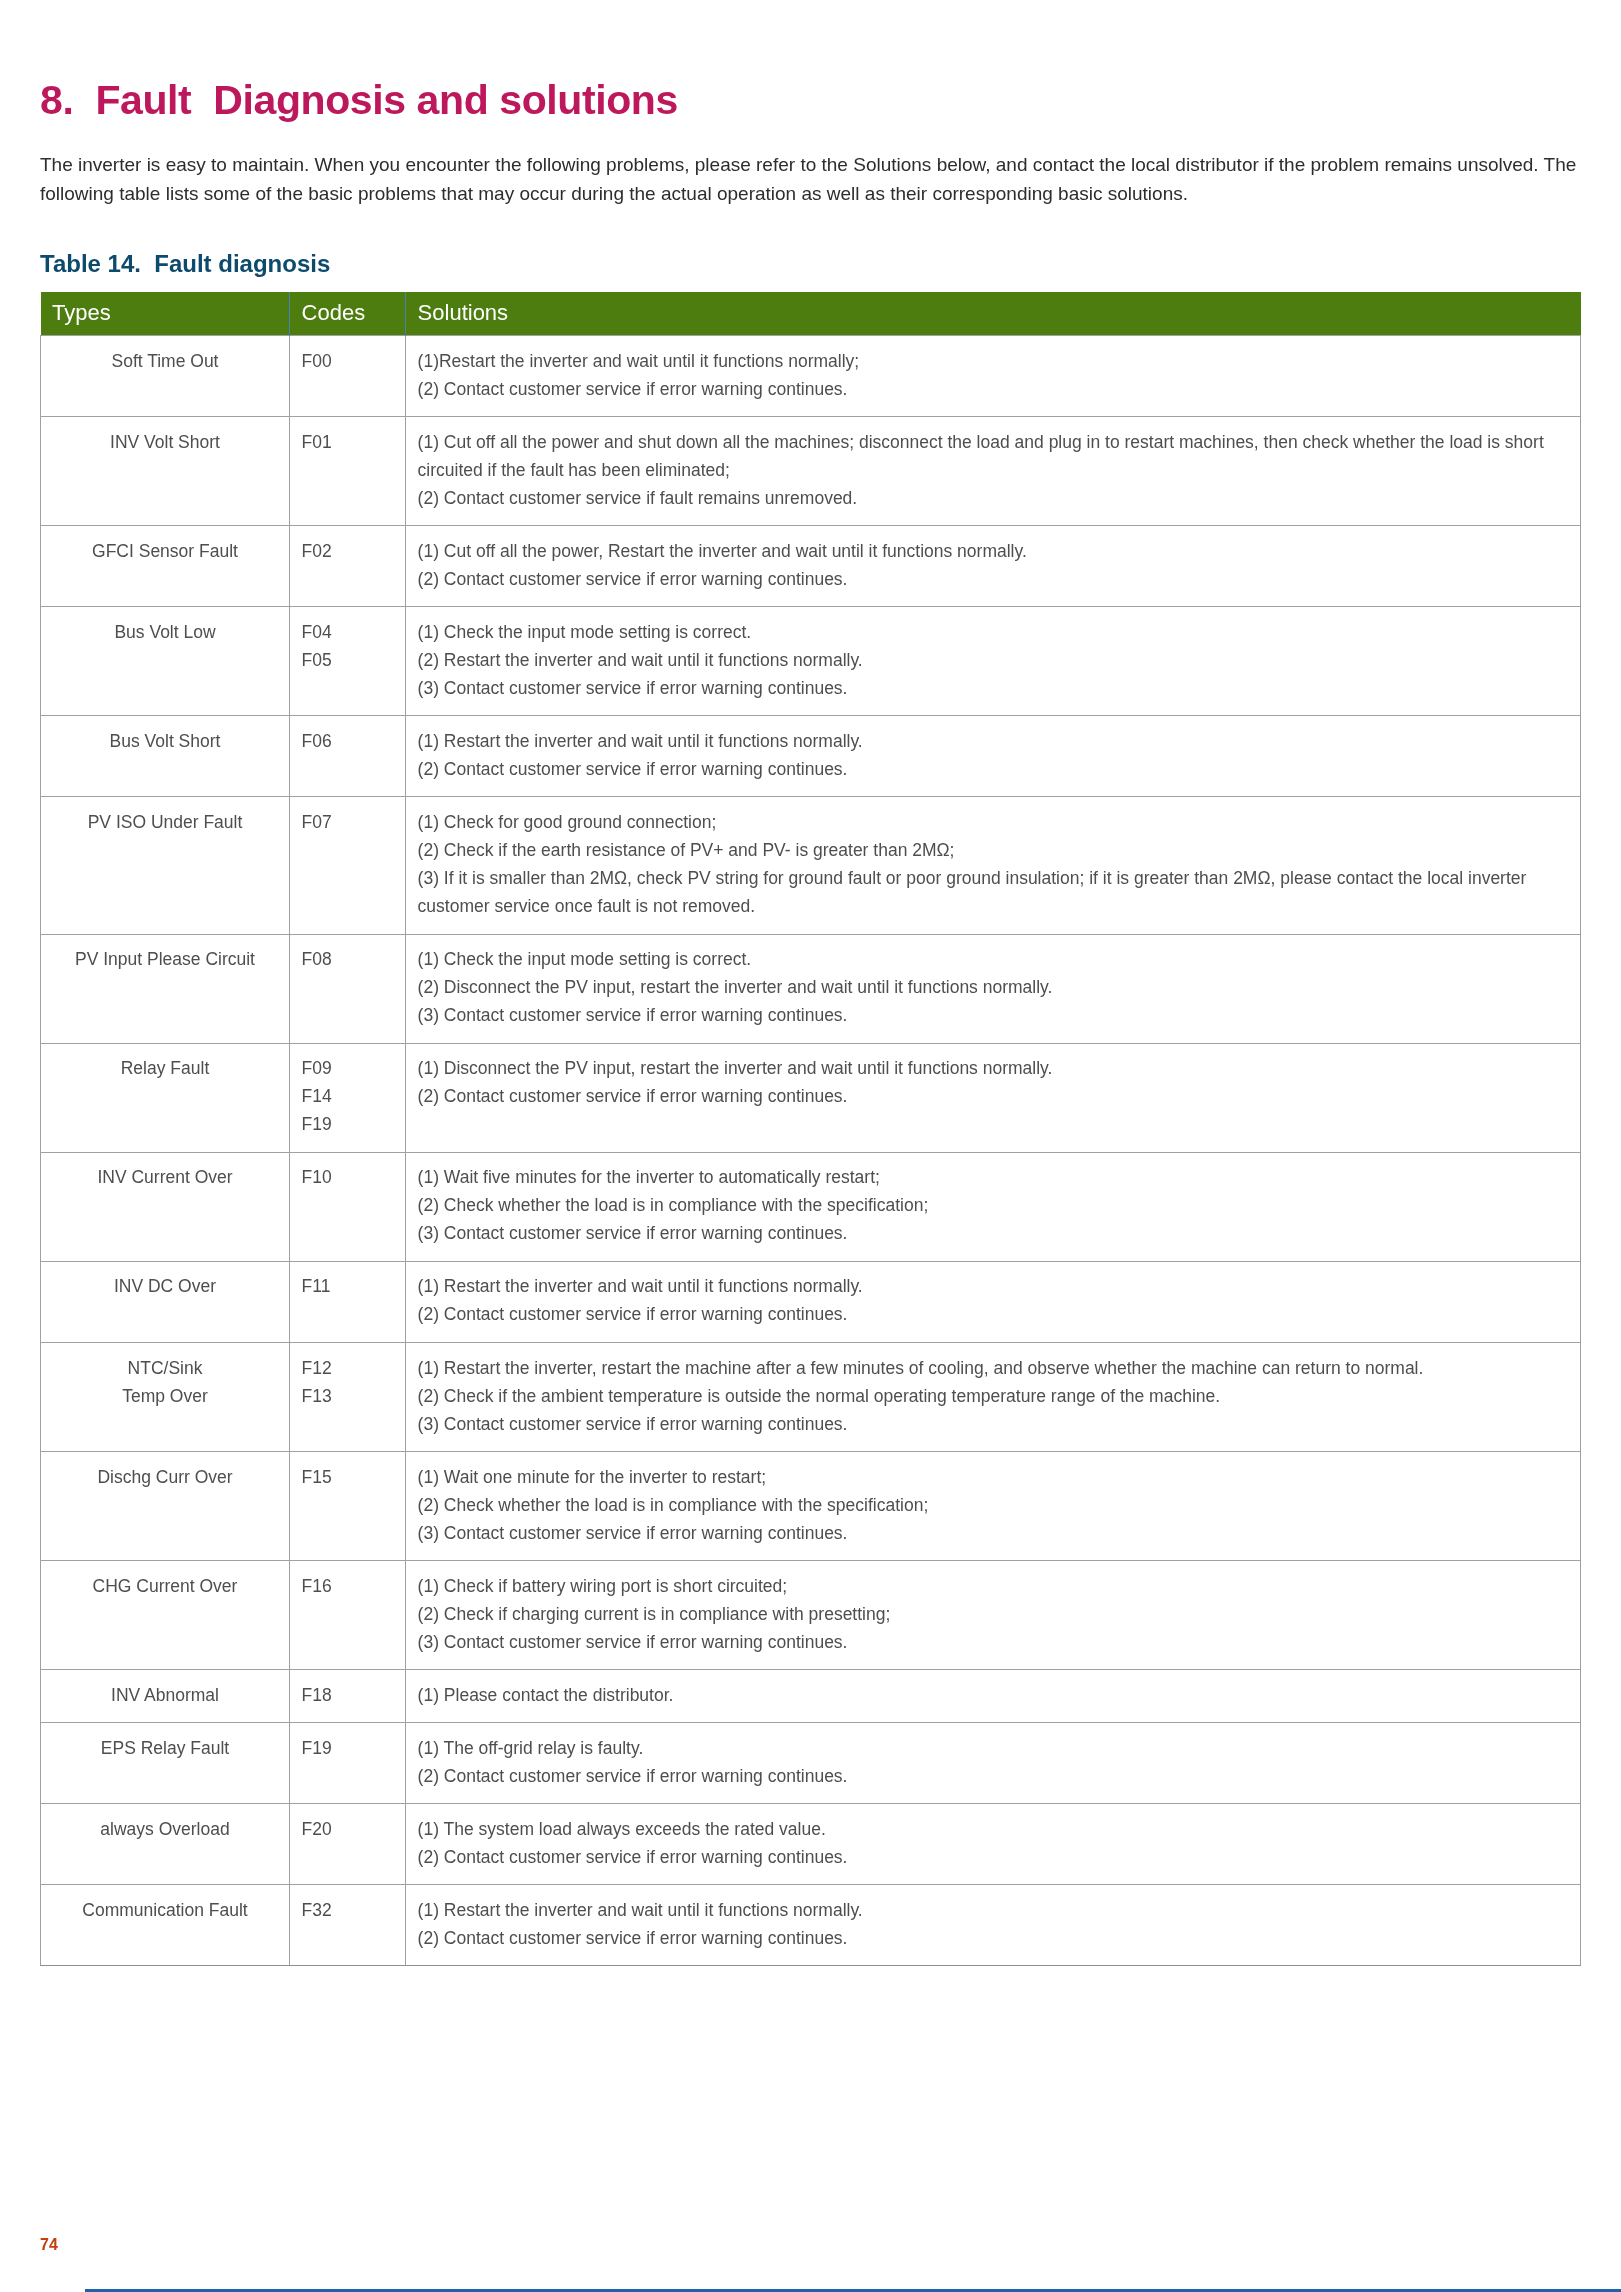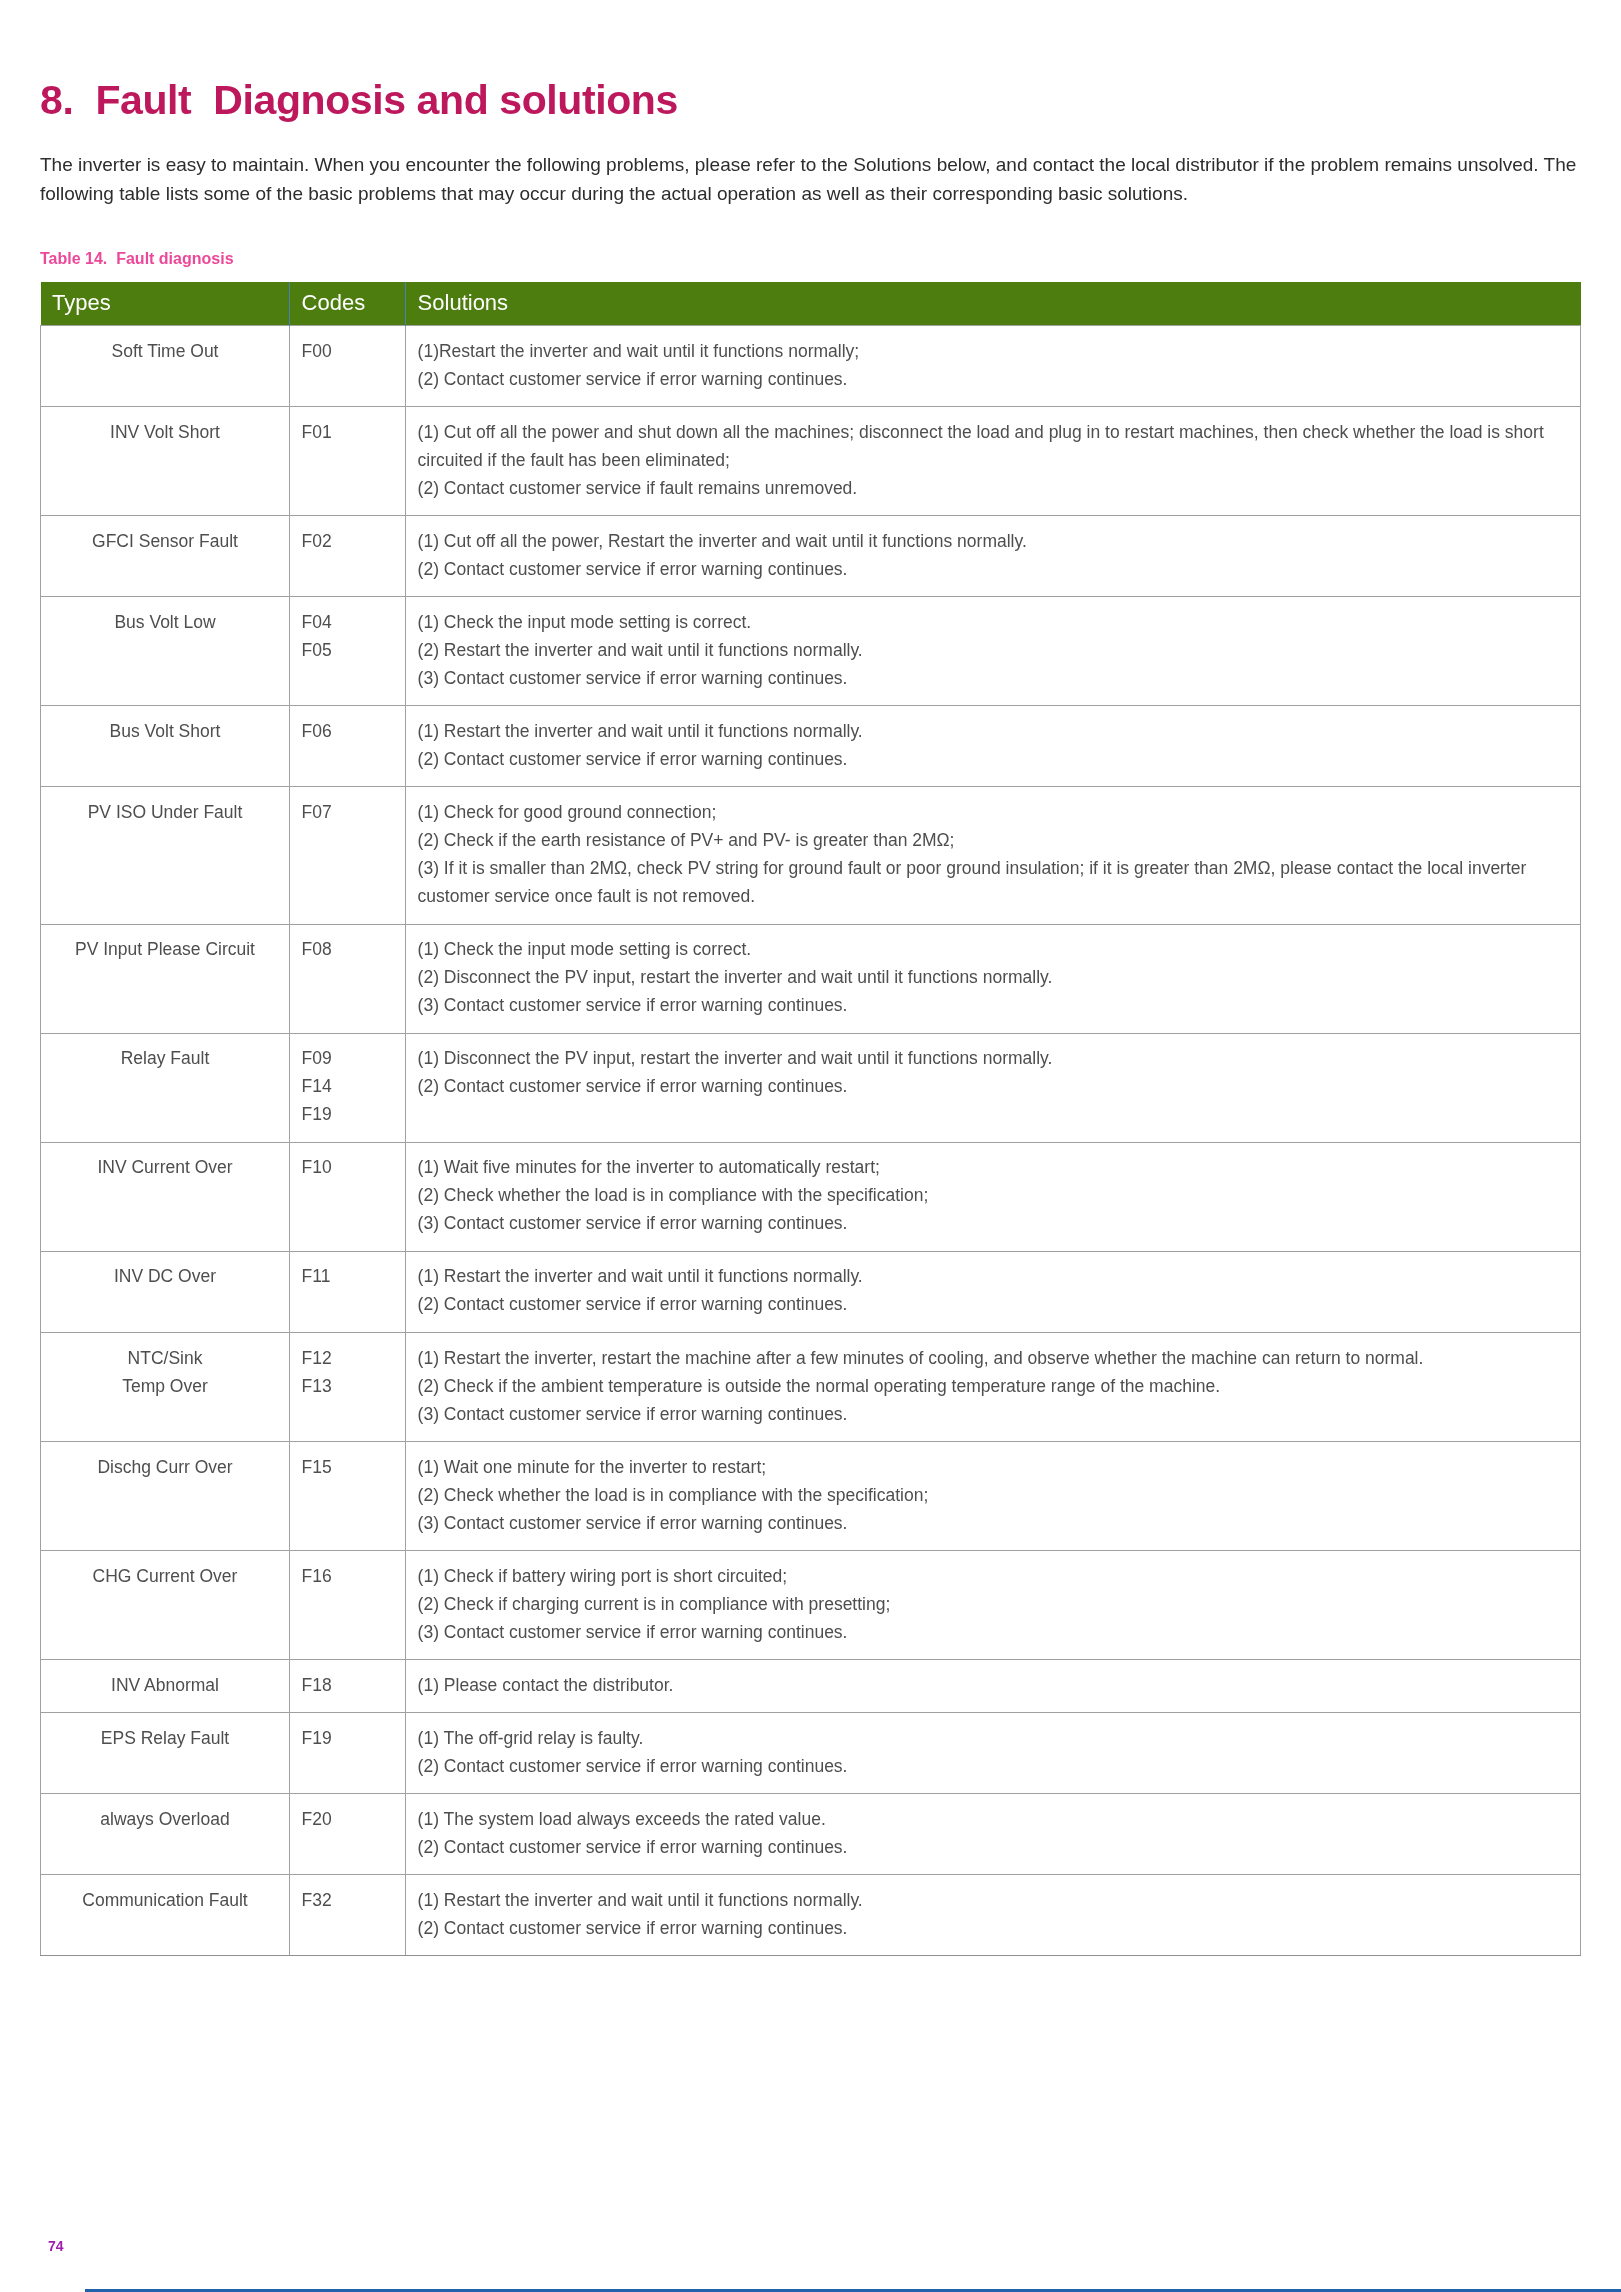--- a/index.html
+++ b/index.html
@@ -23,23 +23,23 @@
   }
   .intro {
     margin-top: 27px;
     font-size: 19px;
     line-height: 1.52;
     color: #2d2d2d;
     max-width: 1540px;
   }
   .caption {
     margin-top: 41px;
-    font-size: 16px;
+    font-size: 24px;
     font-weight: bold;
-    color: #ec4899;
+    color: #0c4a6e;
     white-space: pre;
   }
   table.fault {
     width: 100%;
     border-collapse: collapse;
     margin-top: 14.3px;
     table-layout: fixed;
   }
   table.fault thead th {
     background: #4d7c0f;
@@ -60,25 +60,25 @@
     line-height: 1.6;
     color: #4e4e4e;
     word-wrap: break-word;
   }
   table.fault tbody tr:first-child td { border-top: 0.9px solid #a0a0a0; }
   table.fault tbody tr:last-child td { border-bottom: 1.8px solid #8f8f8f; }
   .w-types { width: 249px; text-align: center; }
   .w-codes { width: 116px; }
   .page-number {
     position: absolute;
-    left: 48px;
+    left: 40px;
     bottom: 39px;
-    font-size: 14px;
+    font-size: 16px;
     font-weight: bold;
-    color: #a21caf;
+    color: #c2410c;
   }
   .footer-bar {
     position: absolute;
     left: 85px;
     right: 0;
     bottom: 0;
     height: 4.5px;
     background: #1f62ab;
   }
 </style>

